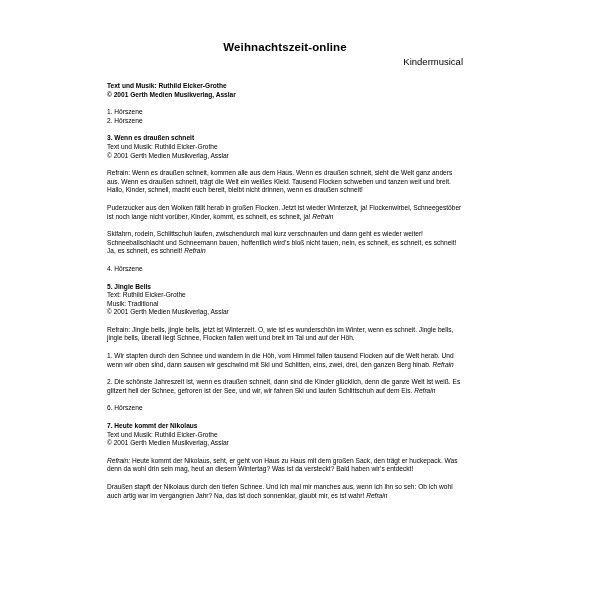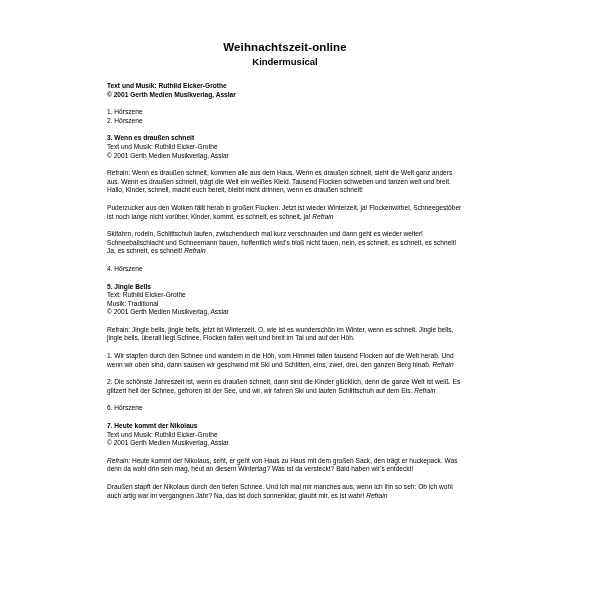--- a/index.html
+++ b/index.html
@@ -27,22 +27,23 @@
     margin-bottom: 14px;
   }
   .doc-title {
     font-size: 11.5px;
     font-weight: bold;
     line-height: 15px;
     letter-spacing: 0.1px;
   }
   .doc-subtitle {
     font-size: 9.5px;
-    font-weight: bold;
+    font-weight: normal;
     line-height: 13px;
+    text-align: right;
   }
   .doc-subsubtitle {
     font-size: 9px;
     font-weight: normal;
     line-height: 13px;
   }
   .credit-block {
     font-size: 6.6px;
     font-weight: bold;
     line-height: 8.6px;

